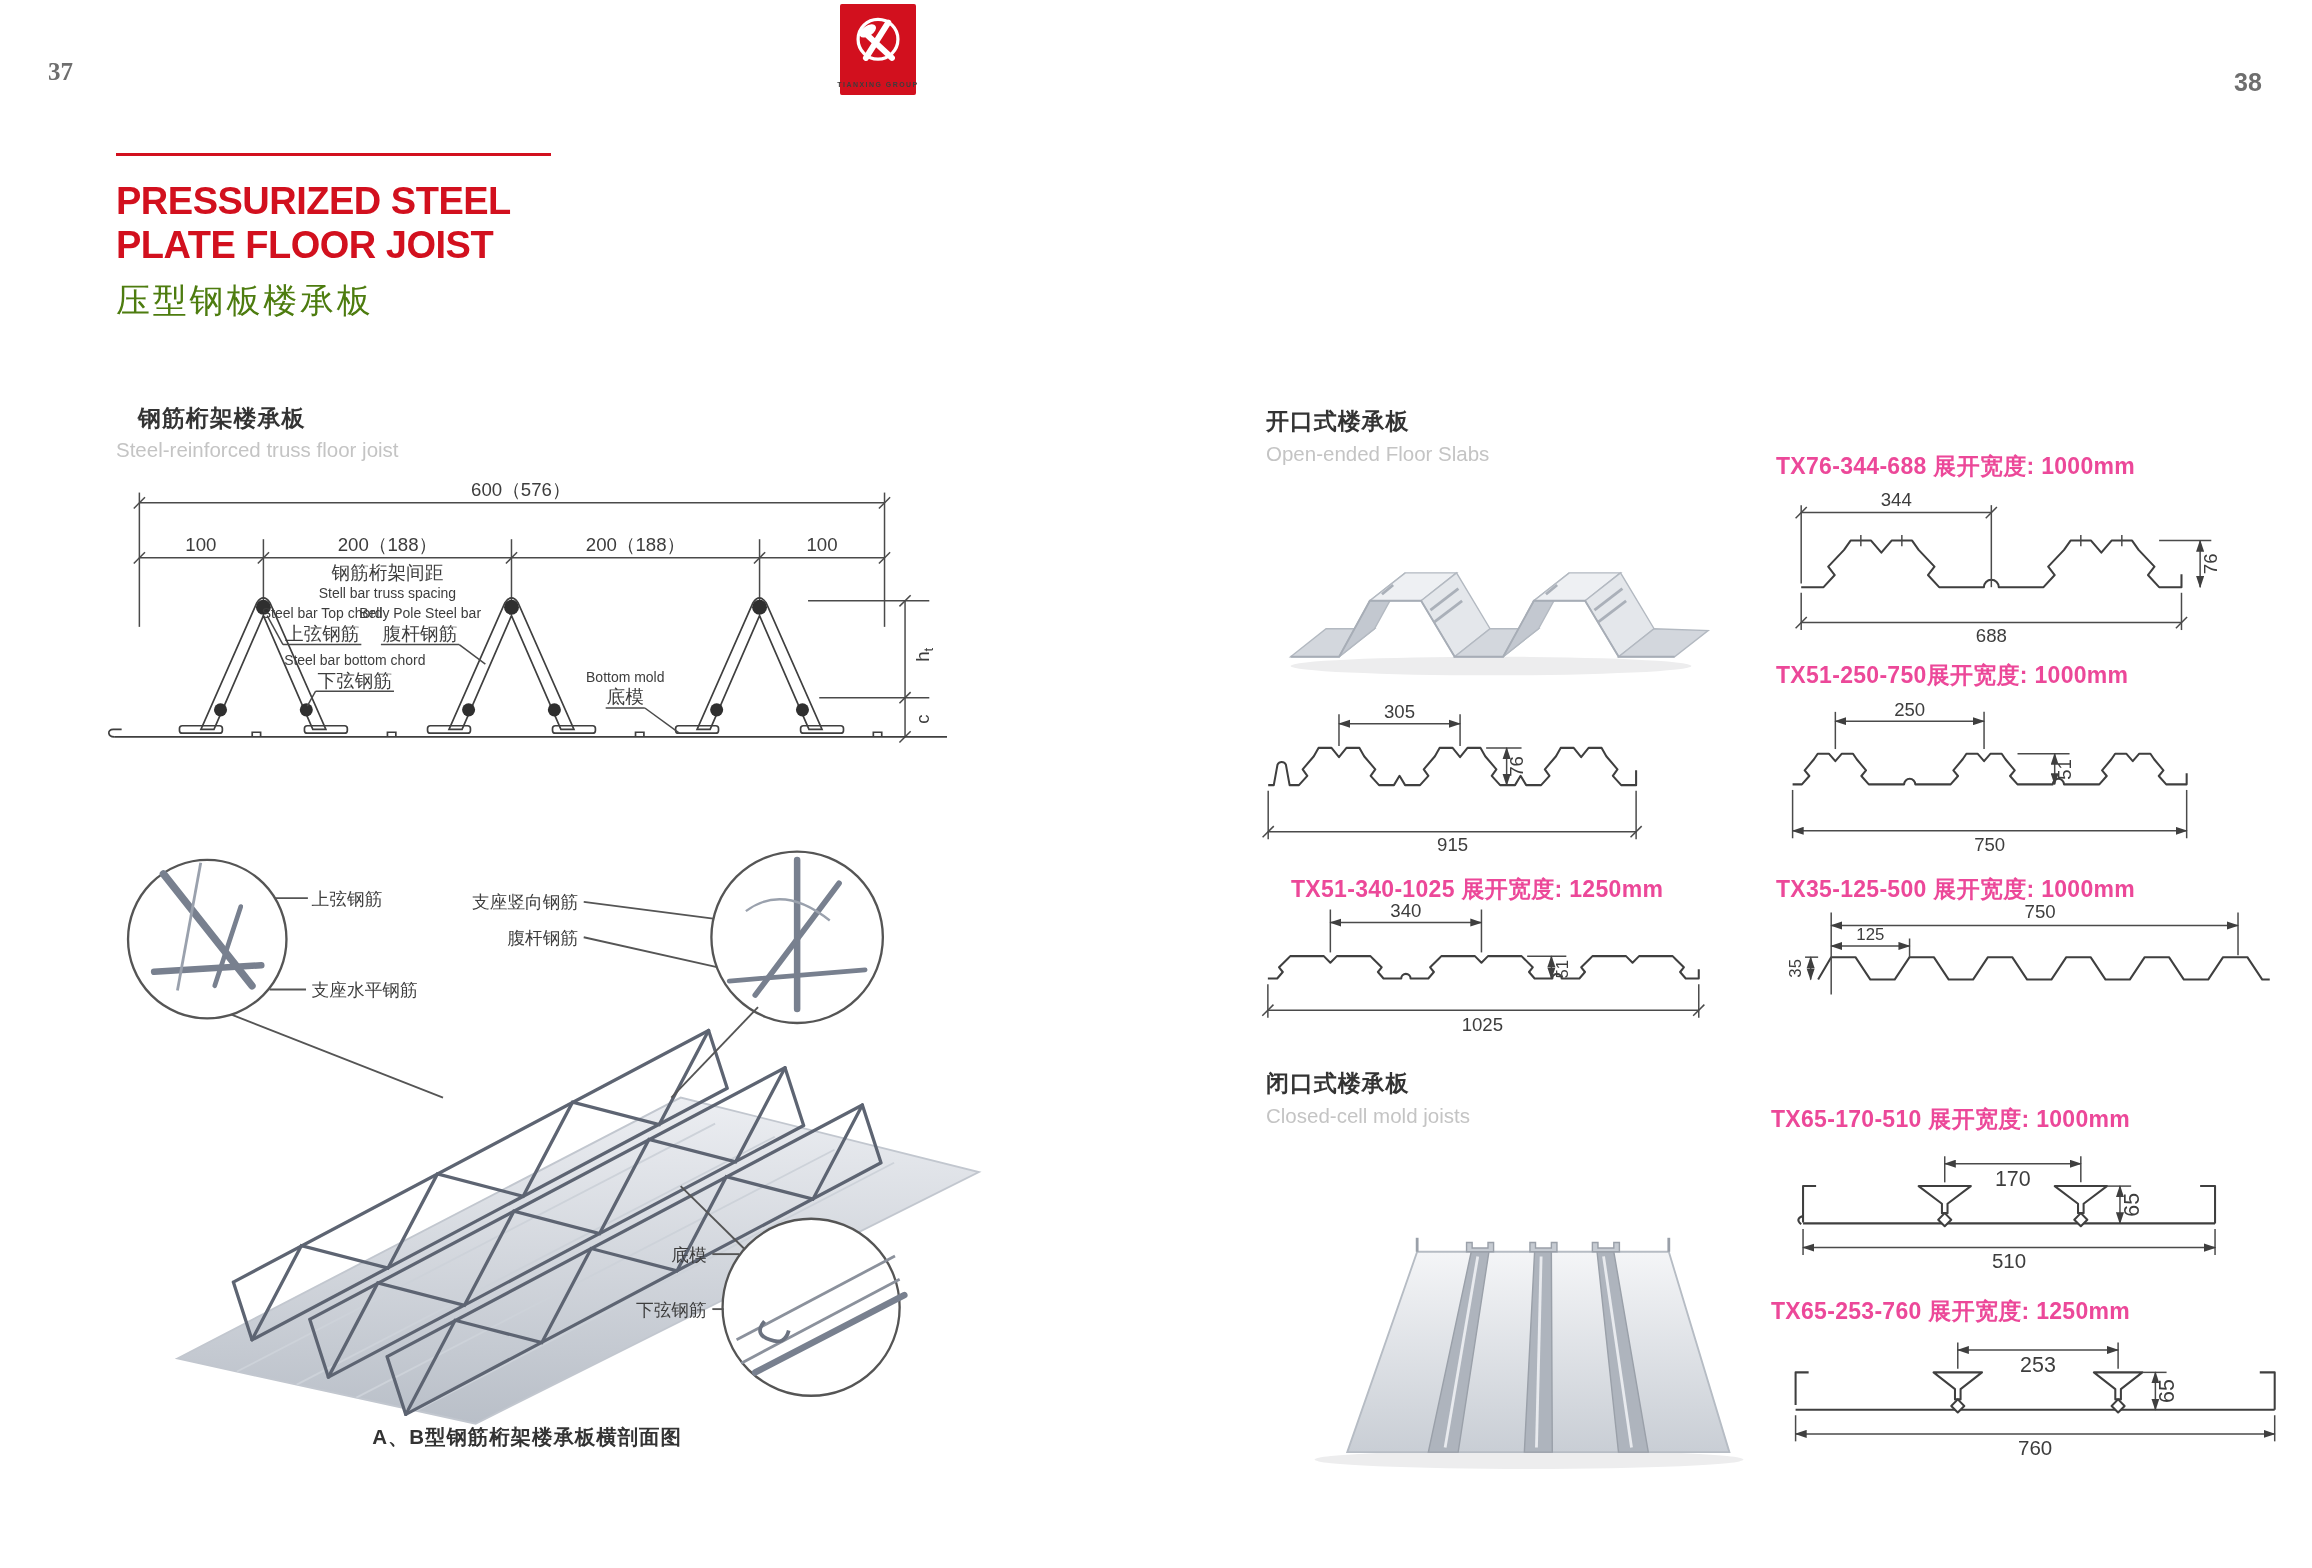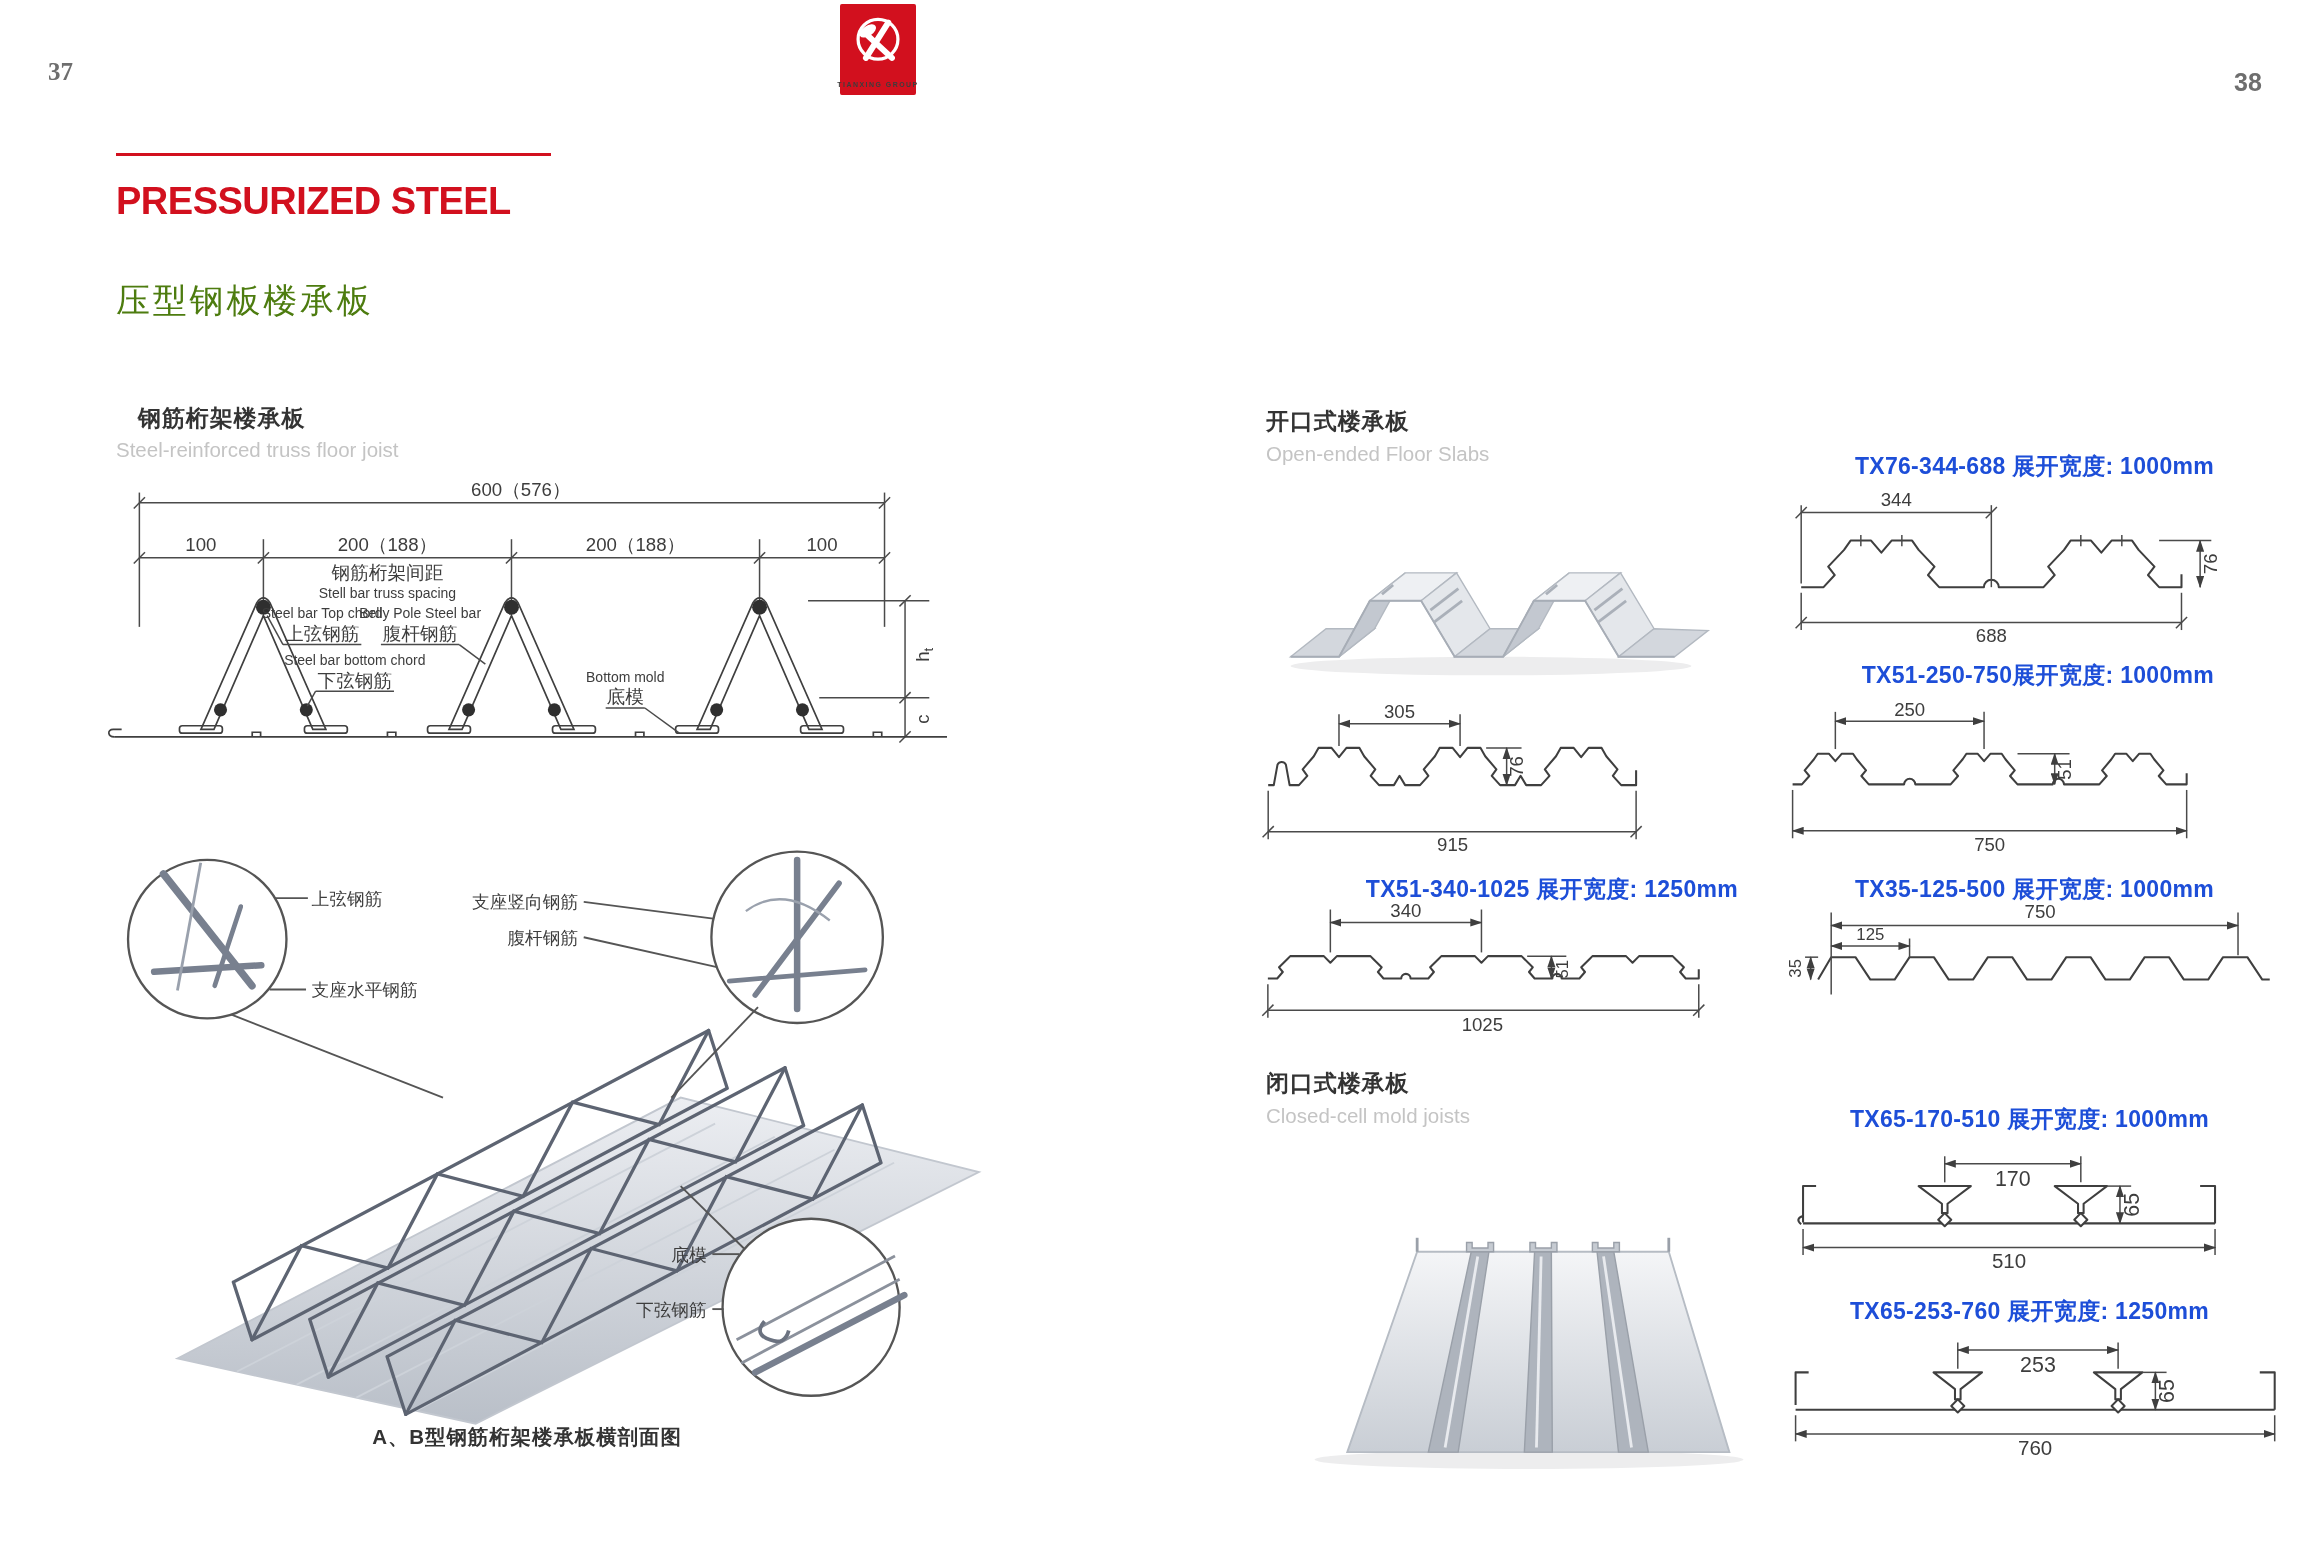--- a/index.html
+++ b/index.html
@@ -7,21 +7,21 @@
          font-family:"Liberation Sans","DejaVu Sans",sans-serif;overflow:hidden;}
   .abs{position:absolute;}
   svg{overflow:visible;display:block;}
   svg text{font-family:"Liberation Sans","DejaVu Sans",sans-serif;fill:#3d3d3d;}
   .pagenum{font-size:25px;font-weight:700;color:#6e6e6e;}
   .red-rule{background:#d2101e;height:2.8px;}
   .big-title{font-size:38px;font-weight:800;color:#d2101e;line-height:44px;letter-spacing:-0.5px;}
   .cn-title{font-size:34px;font-weight:500;color:#4d7c0f;letter-spacing:2.8px;}
   .sec-cn{font-size:23px;font-weight:700;color:#333;letter-spacing:0.9px;}
   .sec-en{font-size:20.5px;font-weight:400;color:#c4c4c4;}
-  .ptitle{font-size:23px;font-weight:600;color:#1d4ed8;text-align:right;letter-spacing:0.3px;}
+  .ptitle{font-size:23px;font-weight:600;color:#ec4899;text-align:left;letter-spacing:0.3px;}
   .caption{font-size:20.5px;font-weight:600;color:#333;text-align:center;letter-spacing:0.9px;}
   .dline{stroke:#3f3f3f;stroke-width:1.8;fill:none;}
   .prof{stroke:#3f3f3f;stroke-width:2.2;fill:none;stroke-linejoin:round;}
   .thin{stroke:#4a4a4a;stroke-width:1.6;fill:none;}
   .dtxt{font-size:20px;}
   .dtxt-s{font-size:15px;}
   .dtxt-cjk{font-size:20px;}
 </style>
 </head>
 <body>
@@ -44,20 +44,21 @@
     <circle cx="41" cy="38" r="21.5" fill="none" stroke="#fff" stroke-width="3.5"></circle>
     <ellipse cx="30" cy="29" rx="10" ry="5.5" transform="rotate(-33 30 29)" fill="#fff"></ellipse>
     <path d="M52,20 L28,58" stroke="#fff" stroke-width="6.5" stroke-linecap="round"></path>
     <path d="M30,34 L56,58" stroke="#fff" stroke-width="6.5" stroke-linecap="round"></path>
     <text x="41" y="90" text-anchor="middle" font-size="7.5" letter-spacing="1.6" fill="#fff" font-weight="700">TIANXING GROUP</text>
   </svg>
 
   <div class="abs red-rule" style="left:116px;top:153px;width:435px;"></div>
   <div class="abs big-title" style="left:116px;top:179px;">
     <div>PRESSURIZED STEEL</div>
+    <div>PLATE FLOOR JOIST</div>
   </div>
   <div class="abs cn-title" style="left:116px;top:278px;">压型钢板楼承板</div>
 
   <div class="abs sec-cn" style="left:116px;top:403px;margin-left:22px;">钢筋桁架楼承板</div>
   <div class="abs sec-en" style="left:116px;top:438px;">Steel-reinforced truss floor joist</div>
 
   <svg class="abs" style="left:103px;top:485px;" width="858" height="280" viewBox="0 0 920 300">
     <g class="thin">
       <line x1="39" y1="19" x2="838" y2="19"></line>
       <line x1="39" y1="8" x2="39" y2="152"></line>

